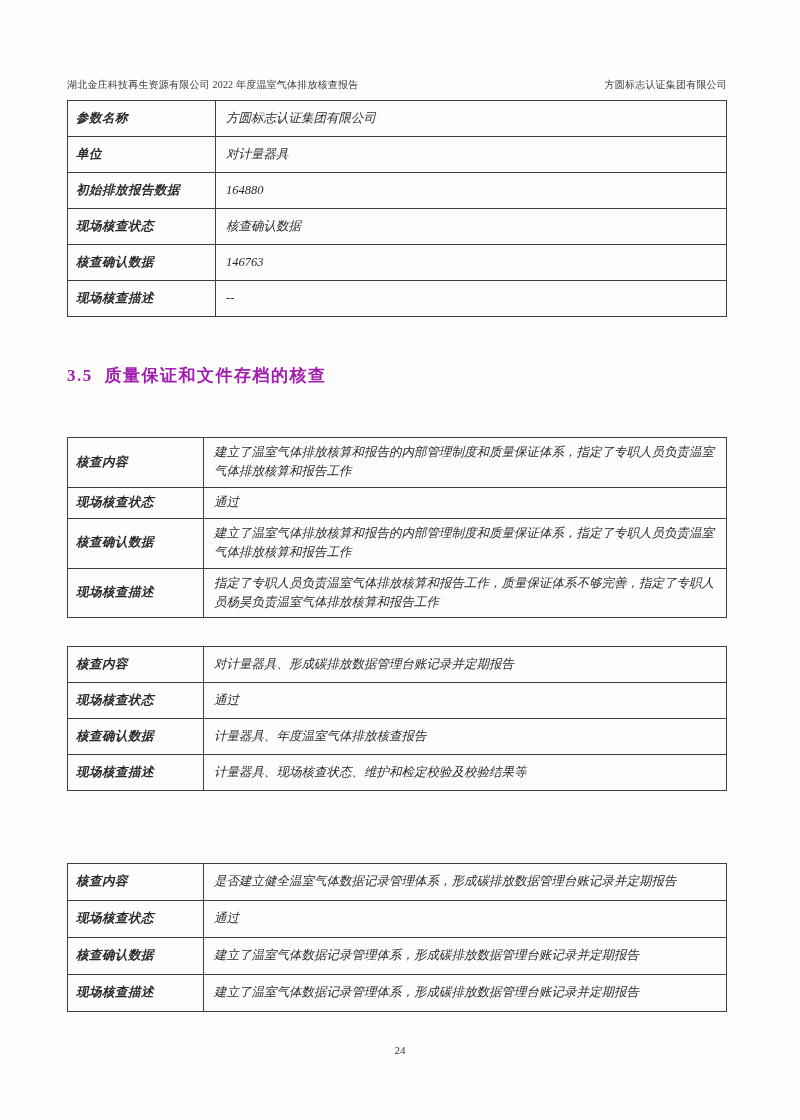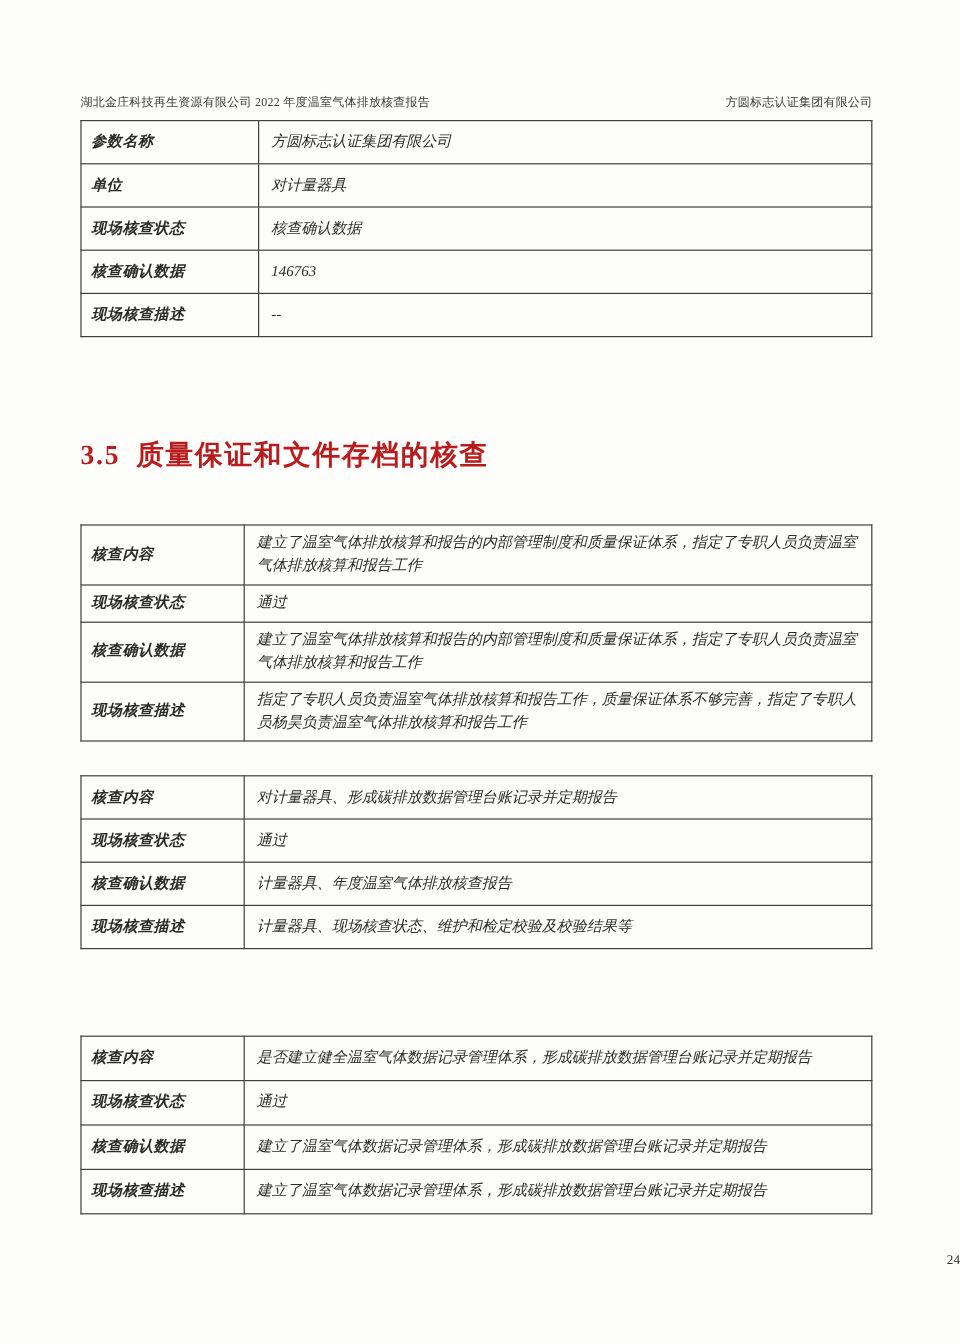--- a/index.html
+++ b/index.html
@@ -58,31 +58,31 @@
   .t-qa1 td.lbl, .t-qa2 td.lbl, .t-qa3 td.lbl { width:136px; }
   .t-qa1 tr.r1 td { height:44px; }
   .t-qa1 tr.r2 td { height:31px; }
   .t-qa1 tr.r3 td { height:38px; }
   .t-qa1 tr.r4 td { height:42px; }
   .t-qa2 td { height:36px; }
   .t-qa3 td { height:37px; }
   .section-heading {
     position:absolute;
     top:364px; left:67px;
-    font-size:23px;
+    font-size:17px;
     font-weight:bold;
-    color:#b91c1c;
+    color:#a21caf;
     letter-spacing:1.5px;
     word-spacing:6px;
   }
   .page-footer {
     position:absolute;
     top:1044px; left:0;
     width:100%;
-    text-align:right;
+    text-align:center;
     font-size:11px;
     color:#333333;
   }
 </style>
 </head>
 <body>
 
 <div class="page">
 
   <div class="doc-header">
@@ -92,20 +92,24 @@
 
   <table class="t-param">
     <tbody>
       <tr>
         <td class="lbl">参数名称</td>
         <td class="val">方圆标志认证集团有限公司</td>
       </tr>
       <tr>
         <td class="lbl">单位</td>
         <td class="val">对计量器具</td>
+      </tr>
+      <tr>
+        <td class="lbl">初始排放报告数据</td>
+        <td class="val">164880</td>
       </tr>
       <tr>
         <td class="lbl">现场核查状态</td>
         <td class="val">核查确认数据</td>
       </tr>
       <tr>
         <td class="lbl">核查确认数据</td>
         <td class="val">146763</td>
       </tr>
       <tr>

